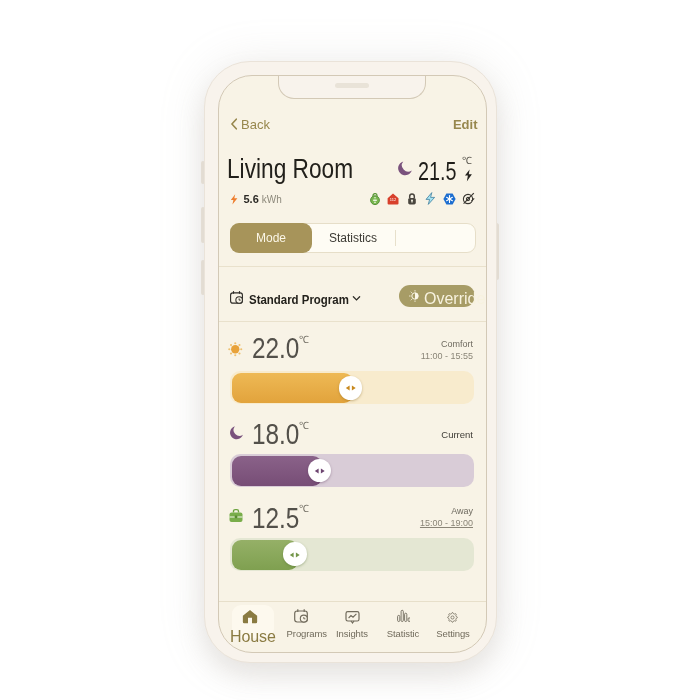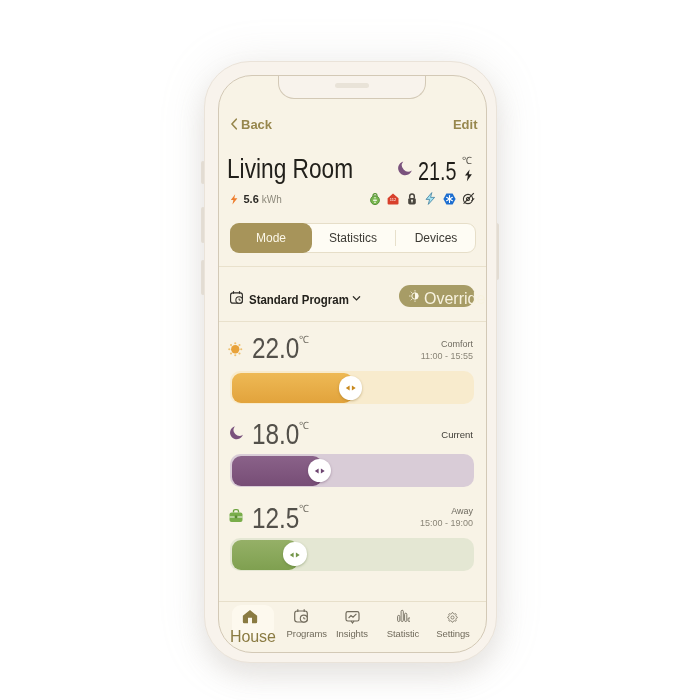--- a/index.html
+++ b/index.html
@@ -21,21 +21,21 @@
 
   <div class="abs" style="left:13px;top:13px;width:266.5px;height:576px;background:#f8f3e6;border:1px solid #d3c9b6;border-radius:34px;overflow:hidden;box-sizing:content-box;">
 
     <div class="abs" style="left:59px;top:-2px;width:148px;height:25px;background:#f8f3ec;border:1px solid #d3c9b6;border-top:none;border-radius:0 0 16px 16px;box-sizing:border-box;"></div>
 
     <div class="abs" style="left:116px;top:7px;width:34px;height:5px;background:#e9e3d8;border-radius:3px;"></div>
 
     <svg class="abs" style="left:11px;top:42px;" width="8" height="12" viewBox="0 0 8 12">
         <path d="M6.3 1.2 L1.9 6 L6.3 10.8" fill="none" stroke="#97874d" stroke-width="1.6" stroke-linecap="round" stroke-linejoin="round"></path>
       </svg>
-    <div class="abs" style="left:22px;top:41px;color:#97874d;font-size:13px;font-weight:700;">Back</div>
+    <div class="abs" style="left:22px;top:41px;color:#97874d;font-size:13px;font-weight:400;">Back</div>
 
     <div class="abs" style="right:8px;top:41px;color:#97874d;font-size:13px;font-weight:700;text-align:right;">Edit</div>
 
     <div class="abs" style="left:8px;top:78px;font-size:27px;color:#22201b;font-weight:500;transform:scaleX(0.84);transform-origin:left top;white-space:nowrap;">Living Room</div>
 
     <svg class="abs" style="left:177.5px;top:83.5px;" width="16" height="16" viewBox="0 0 15 15">
       <path d="M13.9 9.8 A6.6 6.6 0 1 1 5.9 1.3 A5.9 5.9 0 0 0 13.9 9.8 Z" fill="#7a527d"></path>
     </svg>
 
     <div class="abs" style="left:199px;top:80px;font-size:26px;color:#1f1d19;font-weight:500;transform:scaleX(0.76);transform-origin:left top;white-space:nowrap;">21.5</div>
@@ -93,21 +93,20 @@
     </svg>
 
     <div class="abs" style="left:11px;top:147px;width:246px;height:30px;background:#fefcf4;border:1px solid #e6dec8;border-radius:9px;box-sizing:border-box;"></div>
 
     <div class="abs" style="left:176px;top:154px;width:1px;height:16px;background:#e7e0cb;"></div>
 
     <div class="abs" style="left:93px;top:147px;width:82px;height:30px;color:#3c3a33;font-size:12px;text-align:center;line-height:30px;">Statistics</div>
 
     <div class="abs" style="left:11px;top:147px;width:82px;height:30px;background:#a7945a;border-radius:9px;color:#fbf6e7;font-size:12px;font-weight:500;text-align:center;line-height:30px;">Mode</div>
 
-    <div class="abs" style="left:177px;top:147px;width:80px;height:30px;color:#3c3a33;font-size:12px;text-align:center;line-height:30px;">Devices</div>
 
     <div class="abs" style="left:0px;top:190px;width:268px;height:1px;background:#e9e1cc;"></div>
 
     <svg class="abs" style="left:9.5px;top:214px;" width="15" height="15" viewBox="0 0 16 16">
       <rect x="1.7" y="3" width="12.6" height="11" rx="2.4" fill="none" stroke="#2d2b26" stroke-width="1.2"></rect>
       <line x1="4.8" y1="1.2" x2="4.8" y2="4" stroke="#2d2b26" stroke-width="1.2"></line>
       <line x1="11.2" y1="1.2" x2="11.2" y2="4" stroke="#2d2b26" stroke-width="1.2"></line>
       <circle cx="10.8" cy="10.6" r="3.5" fill="#f8f3e6" stroke="#2d2b26" stroke-width="1.1"></circle>
       <path d="M10.8 9 V10.8 H12.4" fill="none" stroke="#2d2b26" stroke-width="1"></path>
     </svg>
@@ -190,21 +189,21 @@
       <path d="M5.5 4.5 V3.2 a1.6 1.6 0 0 1 1.6 -1.6 h1.8 a1.6 1.6 0 0 1 1.6 1.6 V4.5" fill="none" stroke="#6da33f" stroke-width="1.4"></path>
       <rect x="1.5" y="4.5" width="13" height="9.5" rx="2" fill="#79ad4a"></rect>
       <rect x="1.5" y="8.4" width="13" height="1.2" fill="#e9f2dd" opacity="0.9"></rect>
       <rect x="6.7" y="7.6" width="2.6" height="2.6" rx="0.8" fill="#588a2f"></rect>
     </svg>
 
     <div class="abs" style="left:33px;top:425.5px;font-size:29px;color:#53504a;transform:scaleX(0.84);transform-origin:left top;white-space:nowrap;">12.5</div>
 
     <div class="abs" style="left:80px;top:425.3px;font-size:10px;color:#706c62;">℃</div>
 
-    <div class="abs" style="right:12.5px;top:429px;font-size:9px;line-height:12px;color:#6f6b60;text-align:right;">Away<br><span style="color:#8a8577;">15:00 - 19:00</span></div>
+    <div class="abs" style="right:12.5px;top:429px;font-size:9px;line-height:12px;color:#6f6b60;text-align:right;">Away<br><span style="color:#8a8577;text-decoration:underline;">15:00 - 19:00</span></div>
 
     <div class="abs" style="left:11px;top:462px;width:244px;height:33px;background:#e4e7d3;border-radius:10px;"></div>
 
     <div class="abs" style="left:12.5px;top:463.5px;width:66px;height:30px;background:linear-gradient(180deg,#95b067,#7fa050);border-radius:9px;"></div>
 
     <div class="abs" style="left:64.3px;top:466.3px;width:23.5px;height:23.5px;background:#ffffff;border-radius:50%;box-shadow:0 1px 2.5px rgba(75,105,45,0.4);"></div>
     <svg class="abs" style="left:70.2px;top:475.5px;" width="11.5" height="6" viewBox="0 0 11.5 6">
       <path d="M4.6 0.4 V5.6 L0.8 3 Z" fill="#74964a"></path>
       <path d="M6.9 0.4 V5.6 L10.7 3 Z" fill="#74964a"></path>
     </svg>

